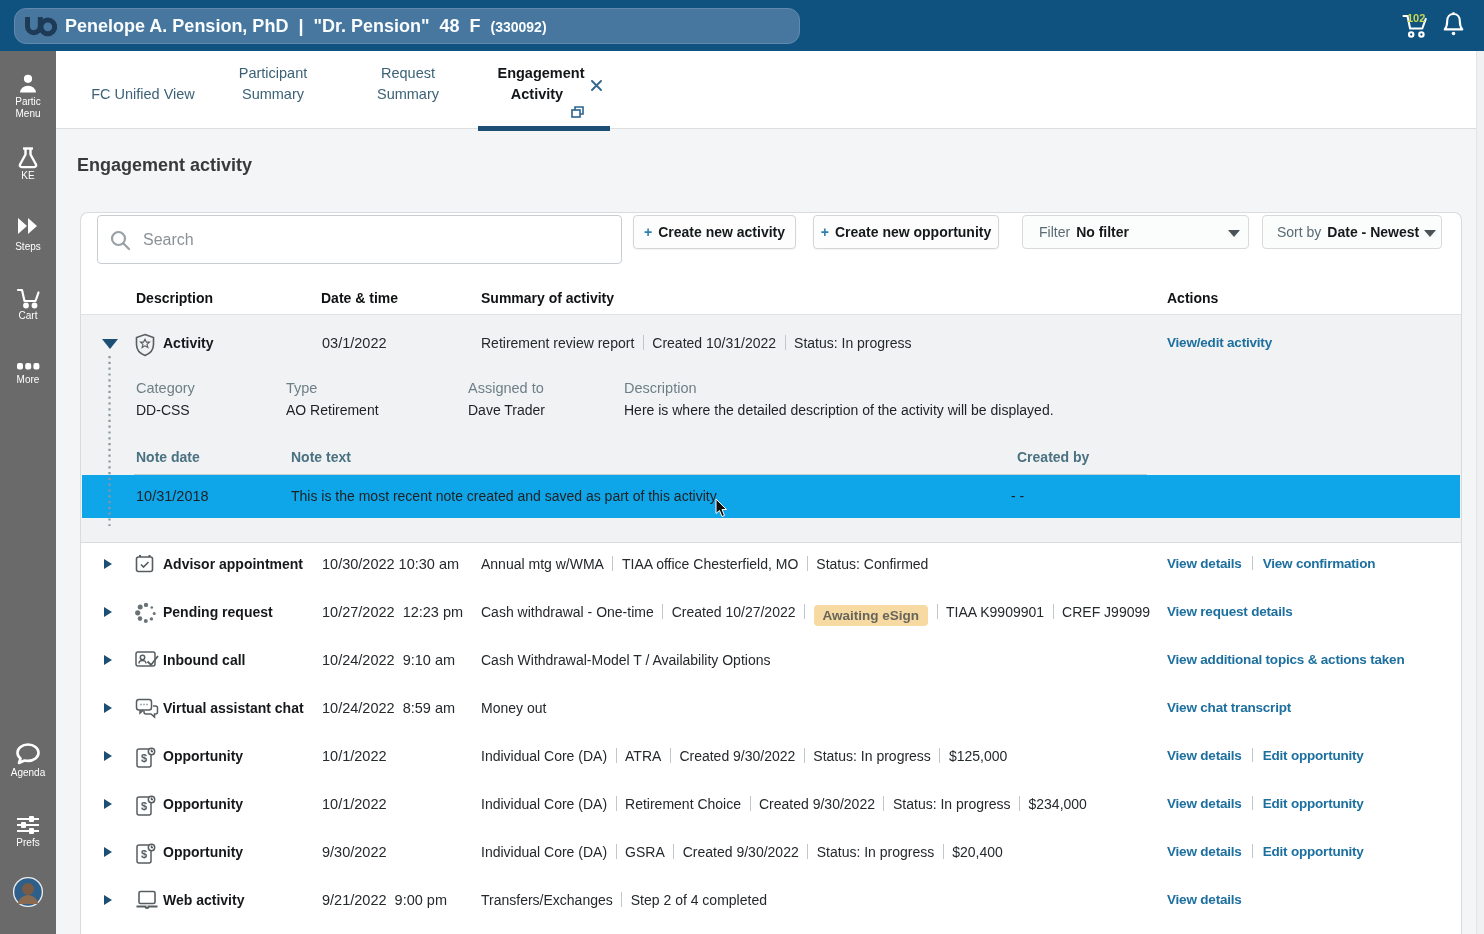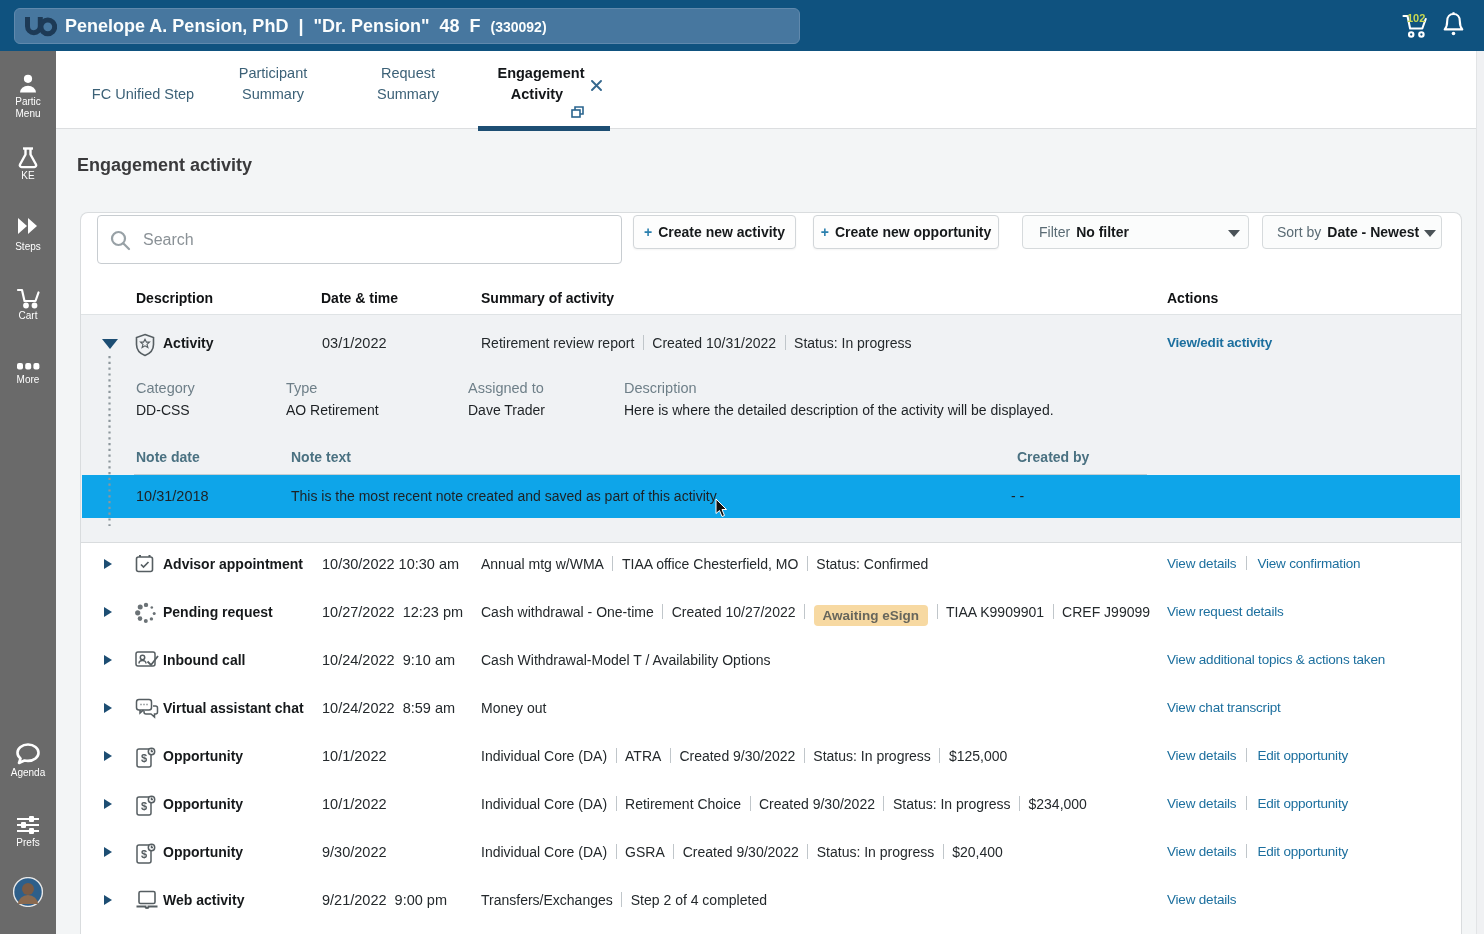--- a/index.html
+++ b/index.html
@@ -1,20 +1,20 @@
 <!DOCTYPE html>
 <html><head>
 <meta charset="utf-8">
 <style>
 *{margin:0;padding:0;box-sizing:border-box}
 html,body{width:1484px;height:934px;overflow:hidden}
 body{font-family:"Liberation Sans",sans-serif;background:#f3f5f6;position:relative;color:#1d2124}
 
 .topbar{position:absolute;left:0;top:0;width:1484px;height:51px;background:#0f527f}
-.pill{position:absolute;left:14px;top:8px;width:786px;height:36px;background:#47779f;border:1px solid #6089ad;border-radius:6px;display:flex;align-items:center;padding-left:9px}
+.pill{position:absolute;left:14px;top:8px;width:786px;height:36px;background:#47779f;border:1px solid #6089ad;border-radius:12px;display:flex;align-items:center;padding-left:9px}
 .pname{color:#fafdfd;font-size:18px;font-weight:bold;margin-left:8px;letter-spacing:0}
 .pnum{font-size:14px;font-weight:bold}
 .cartwrap{position:absolute;left:1402px;top:12px;width:26px;height:28px}
 .badge102{position:absolute;left:5px;top:0px;color:#c8d750;font-size:11px;font-weight:bold}
 .bellwrap{position:absolute;left:1443px;top:11px;width:22px;height:28px}
 
 .sidebar{position:absolute;left:0;top:51px;width:56px;height:883px;background:#6a6a6a}
 .sbitem{position:absolute;left:0;width:56px;text-align:center;color:#fff}
 .sblabel{font-size:10px;line-height:11.5px;color:#fff;margin-top:1px}
 .sbitem svg{display:block;margin:0 auto}
@@ -44,21 +44,21 @@
 .lblrow span{position:absolute;color:#6e7f88;font-size:14.5px}
 .valrow span{position:absolute;color:#1d2124;font-size:14px}
 .notehead span{position:absolute;color:#4a7181;font-size:14px;font-weight:bold}
 .noteline{position:absolute;left:53px;top:159px;width:1013px;height:1px;background:#c3ced3}
 .noterow{position:absolute;left:1px;top:160px;width:1378px;height:43px;background:#0ea5e9}
 
 .row{position:absolute;left:0;width:1380px;height:48px}
 .rtitle{position:absolute;left:82px;top:13px;font-size:14px;font-weight:bold;color:#16191b;white-space:nowrap}
 .rdate{position:absolute;left:241px;top:13px;font-size:14.5px;color:#24292c;white-space:nowrap}
 .rsum{position:absolute;left:400px;top:13px;font-size:14px;color:#24292c;white-space:nowrap}
-.racts{position:absolute;left:1086px;top:13px;font-size:13.5px;font-weight:normal;letter-spacing:-.2px;color:#1c6f9e;white-space:nowrap}
+.racts{position:absolute;left:1086px;top:13px;font-size:13.5px;font-weight:bold;letter-spacing:-.2px;color:#1c6f9e;white-space:nowrap}
 .tri{position:absolute;left:23px;top:16px;width:0;height:0;border-top:5px solid transparent;border-bottom:5px solid transparent;border-left:8px solid #1d4e73}
 .ricon{position:absolute;left:54px;top:11px}
 .sep{display:inline-block;width:1px;height:15px;background:#c0c6ca;margin:0 8.5px;vertical-align:-2px}
 .asep{display:inline-block;width:1px;height:14px;background:#c0c6ca;margin:0 10px;vertical-align:-2px}
 .badge{display:inline-block;background:#f7d9a2;border-radius:4px;color:#67665c;font-weight:bold;padding:3px 9px;font-size:13.5px;vertical-align:-3px}
 .scrollstrip{position:absolute;left:1476px;top:51px;width:8px;height:883px;background:#f0f1f3;border-left:1px solid #e2e4e6}
 </style>
 </head>
 <body>
 
@@ -144,21 +144,21 @@
     <svg width="30" height="30" viewBox="0 0 30 30">
       <circle cx="15" cy="15" r="14.4" fill="#2e5f8a"></circle>
       <circle cx="15" cy="15" r="14.4" fill="none" stroke="#e8e8e8" stroke-width="1.4"></circle>
       <circle cx="15" cy="12" r="6" fill="#7a5b45"></circle>
       <path d="M5 27 a10 9 0 0 1 20 0 z" fill="#8a6a50"></path>
     </svg>
   </div>
 </div>
 
 <div class="tabstrip">
-  <div class="tab" style="left:7px;width:160px">FC Unified Step</div>
+  <div class="tab" style="left:7px;width:160px">FC Unified View</div>
   <div class="tab" style="left:147px;width:140px">Participant<br>Summary</div>
   <div class="tab" style="left:282px;width:140px">Request<br>Summary</div>
   <div class="tab tabactive" style="left:410px;width:150px">Engagement<br>Activity&nbsp;&nbsp;</div>
   <svg style="position:absolute;left:515px;top:55px" width="13" height="12" viewBox="0 0 13 12" fill="none" stroke="#2a648e" stroke-width="1.6">
     <rect x="1" y="4" width="8" height="7"></rect>
     <path d="M4 4 V1 h8 v7 h-3"></path>
   </svg>
 </div>
 <div class="underline"></div>
 <svg style="position:absolute;left:591px;top:80px" width="11" height="11" viewBox="0 0 11 11" stroke="#35688e" stroke-width="1.9" stroke-linecap="round">

